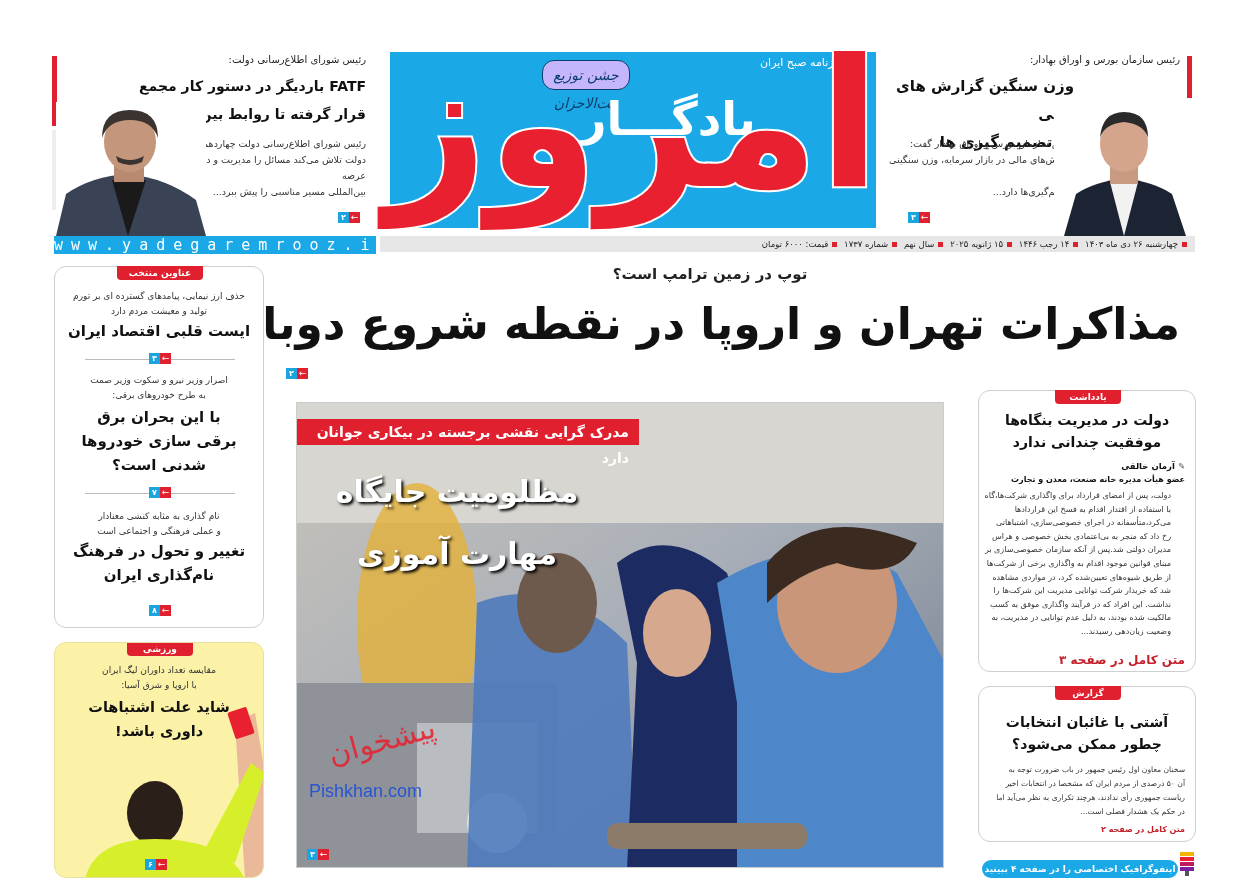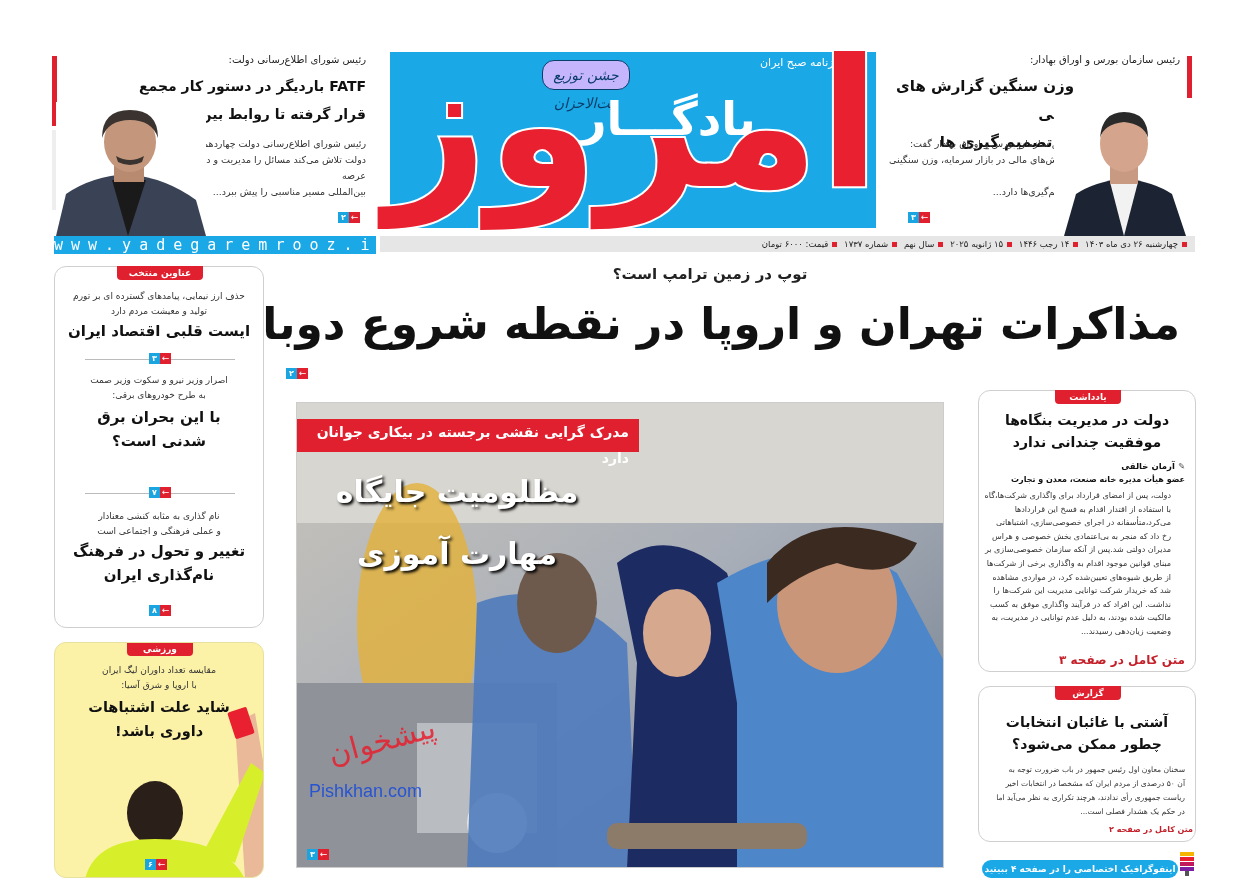--- a/index.html
+++ b/index.html
@@ -40,21 +40,21 @@
   .kick-sm { font-size: 9px; line-height: 15px; color: #333; }
   .ttl-md { font-size: 15px; font-weight: bold; line-height: 24px; color: #111; }
   .sep { position: absolute; height: 1px; background: #bbb; }
 
   
   .supra { position: absolute; left: 560px; top: 265px; width: 300px; text-align: center; font-size: 15px; font-weight: bold; color: #222; }
   .headline { position: absolute; left: 300px; top: 298px; width: 880px; text-align: center; font-size: 44px; font-weight: bold; color: #111; letter-spacing: -1px; white-space: nowrap; }
 
   
   .main-photo { position: absolute; left: 296px; top: 402px; width: 648px; height: 466px; overflow: hidden; border: 1px solid #ccc; }
-  .photo-strap { position: absolute; right: 304px; top: 16px; height: 33px; background: #e0202e; color: #fff; font-size: 14px; line-height: 26px; padding: 0 10px; font-weight: bold; }
+  .photo-strap { position: absolute; right: 304px; top: 16px; height: 26px; background: #e0202e; color: #fff; font-size: 14px; line-height: 26px; padding: 0 10px; font-weight: bold; }
   .photo-title { position: absolute; left: 20px; top: 58px; width: 280px; text-align: center; color: #fff; font-size: 30px; font-weight: bold; line-height: 62px; text-shadow: 2px 2px 3px #000; }
   .watermark-fa { position: absolute; left: 30px; top: 320px; color: #e8202f; font-size: 30px; font-family: "DejaVu Serif", serif; transform: rotate(-15deg); opacity: .85; }
   .watermark-en { position: absolute; left: 12px; top: 378px; color: #1d4ed8; font-size: 18px; font-family: "Liberation Sans", sans-serif; direction: ltr; opacity: .9; }
 
   
   .info-pill { position: absolute; left: 982px; top: 860px; width: 196px; height: 18px; background: #1aa8e6; border-radius: 9px; color: #fff; font-size: 9px; line-height: 18px; text-align: center; font-weight: bold; }
   .info-icon { position: absolute; left: 1178px; top: 850px; width: 18px; height: 26px; }
 </style>
 </head>
 <body>
@@ -192,20 +192,21 @@
     <span class="num">۳</span>
     <span class="arr">←</span>
   </div>
 
   <div class="ctr kick-sm" style="top:106px;">
     <div>اصرار وزیر نیرو و سکوت وزیر صمت</div>
     <div>به طرح خودروهای برقی:</div>
   </div>
   <div class="ctr ttl-md" style="top:138px;">
     <div>با این بحران برق</div>
+    <div>برقی سازی خودروها</div>
     <div>شدنی است؟</div>
   </div>
   <div class="sep" style="left:30px; width:150px; top:226px;"></div>
   <div class="pref abs" style="left:94px; top:220px;">
     <span class="num">۷</span>
     <span class="arr">←</span>
   </div>
 
   <div class="ctr kick-sm" style="top:242px;">
     <div>نام گذاری به مثابه کنشی معنادار</div>
@@ -276,21 +277,21 @@
   <div class="ctr ttl-md" style="top:24px; font-size:14px; line-height:22px;">
     <div>آشتی با غائبان انتخابات</div>
     <div>چطور ممکن می‌شود؟</div>
   </div>
   <div class="abs" style="right:10px; top:76px; width:200px; font-size:7.6px; line-height:14px; color:#333;">
     <div>سخنان معاون اول رئیس جمهور در باب ضرورت توجه به</div>
     <div>آن ۵۰ درصدی از مردم ایران که مشخصا در انتخابات اخیر</div>
     <div>ریاست جمهوری رأی ندادند، هرچند تکراری به نظر می‌آید اما</div>
     <div>در حکم یک هشدار فصلی است...</div>
   </div>
-  <div class="abs" style="right:2px; top:138px; font-size:8px; font-weight:bold; color:#c4202a;">متن کامل در صفحه ۲</div>
+  <div class="abs" style="right:10px; top:138px; font-size:8px; font-weight:bold; color:#c4202a;">متن کامل در صفحه ۲</div>
 </div>
 
 <div class="info-pill">اینفوگرافیک اختصاصی را در صفحه ۴ ببینید</div>
 <div class="info-icon">
   <svg width="18" height="26" viewBox="0 0 18 26">
     <rect x="2" y="2" width="14" height="4" fill="#f4b400"></rect>
     <rect x="2" y="7" width="14" height="4" fill="#e8202f"></rect>
     <rect x="2" y="12" width="14" height="4" fill="#c2185b"></rect>
     <rect x="2" y="17" width="14" height="4" fill="#7b1fa2"></rect>
     <rect x="7" y="21" width="4" height="5" fill="#555"></rect>

